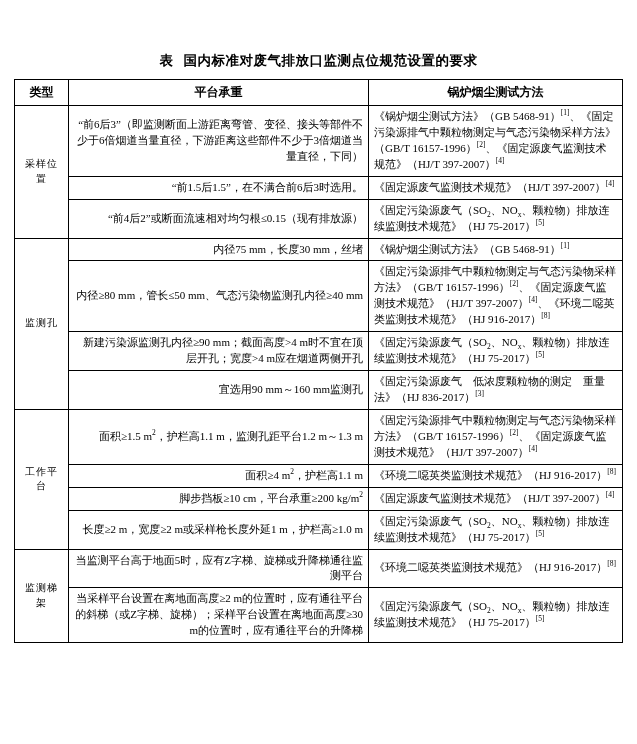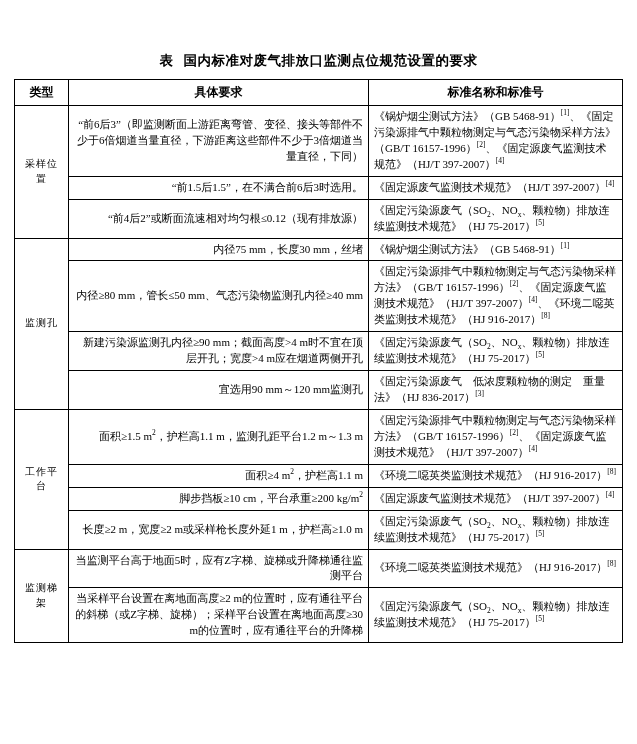--- a/index.html
+++ b/index.html
@@ -102,55 +102,55 @@
 
   <table class="spec">
     <colgroup>
       <col class="col-type">
       <col class="col-req">
       <col class="col-std">
     </colgroup>
     <thead>
       <tr>
         <th>类型</th>
-        <th>具体要求</th>
-        <th>标准名称和标准号</th>
+        <th>平台承重</th>
+        <th>锅炉烟尘测试方法</th>
       </tr>
     </thead>
     <tbody>
 
       <tr>
         <td class="type-cell" rowspan="3">采样位置</td>
         <td class="req-cell">“前6后3”（即监测断面上游距离弯管、变径、接头等部件不少于6倍烟道当量直径，下游距离这些部件不少于3倍烟道当量直径，下同）</td>
         <td class="std-cell">《锅炉烟尘测试方法》（GB 5468-91）<sup>[1]</sup>、《固定污染源排气中颗粒物测定与气态污染物采样方法》（GB/T 16157-1996）<sup>[2]</sup>、《固定源废气监测技术规范》（HJ/T 397-2007）<sup>[4]</sup></td>
       </tr>
       <tr>
         <td class="req-cell">“前1.5后1.5”，在不满合前6后3时选用。</td>
         <td class="std-cell">《固定源废气监测技术规范》（HJ/T 397-2007）<sup>[4]</sup></td>
       </tr>
       <tr>
-        <td class="req-cell">“前4后2”或断面流速相对均匀根≤0.12（现有排放源）</td>
+        <td class="req-cell">“前4后2”或断面流速相对均匀根≤0.15（现有排放源）</td>
         <td class="std-cell">《固定污染源废气（SO<sub>2</sub>、NO<sub>x</sub>、颗粒物）排放连续监测技术规范》（HJ 75-2017）<sup>[5]</sup></td>
       </tr>
 
       <tr>
         <td class="type-cell" rowspan="4">监测孔</td>
         <td class="req-cell">内径75 mm，长度30 mm，丝堵</td>
         <td class="std-cell">《锅炉烟尘测试方法》（GB 5468-91）<sup>[1]</sup></td>
       </tr>
       <tr>
         <td class="req-cell">内径≥80 mm，管长≤50 mm、气态污染物监测孔内径≥40 mm</td>
         <td class="std-cell">《固定污染源排气中颗粒物测定与气态污染物采样方法》（GB/T 16157-1996）<sup>[2]</sup>、《固定源废气监测技术规范》（HJ/T 397-2007）<sup>[4]</sup>、《环境二噁英类监测技术规范》（HJ 916-2017）<sup>[8]</sup></td>
       </tr>
       <tr>
         <td class="req-cell">新建污染源监测孔内径≥90 mm；截面高度&gt;4 m时不宜在顶层开孔；宽度&gt;4 m应在烟道两侧开孔</td>
         <td class="std-cell">《固定污染源废气（SO<sub>2</sub>、NO<sub>x</sub>、颗粒物）排放连续监测技术规范》（HJ 75-2017）<sup>[5]</sup></td>
       </tr>
       <tr>
-        <td class="req-cell">宜选用90 mm～120 mm监测孔</td>
+        <td class="req-cell">宜选用90 mm～160 mm监测孔</td>
         <td class="std-cell">《固定污染源废气　低浓度颗粒物的测定　重量法》（HJ 836-2017）<sup>[3]</sup></td>
       </tr>
 
       <tr>
         <td class="type-cell" rowspan="4">工作平台</td>
         <td class="req-cell">面积≥1.5 m<sup>2</sup>，护栏高1.1 m，监测孔距平台1.2 m～1.3 m</td>
         <td class="std-cell">《固定污染源排气中颗粒物测定与气态污染物采样方法》（GB/T 16157-1996）<sup>[2]</sup>、《固定源废气监测技术规范》（HJ/T 397-2007）<sup>[4]</sup></td>
       </tr>
       <tr>
         <td class="req-cell">面积≥4 m<sup>2</sup>，护栏高1.1 m</td>

